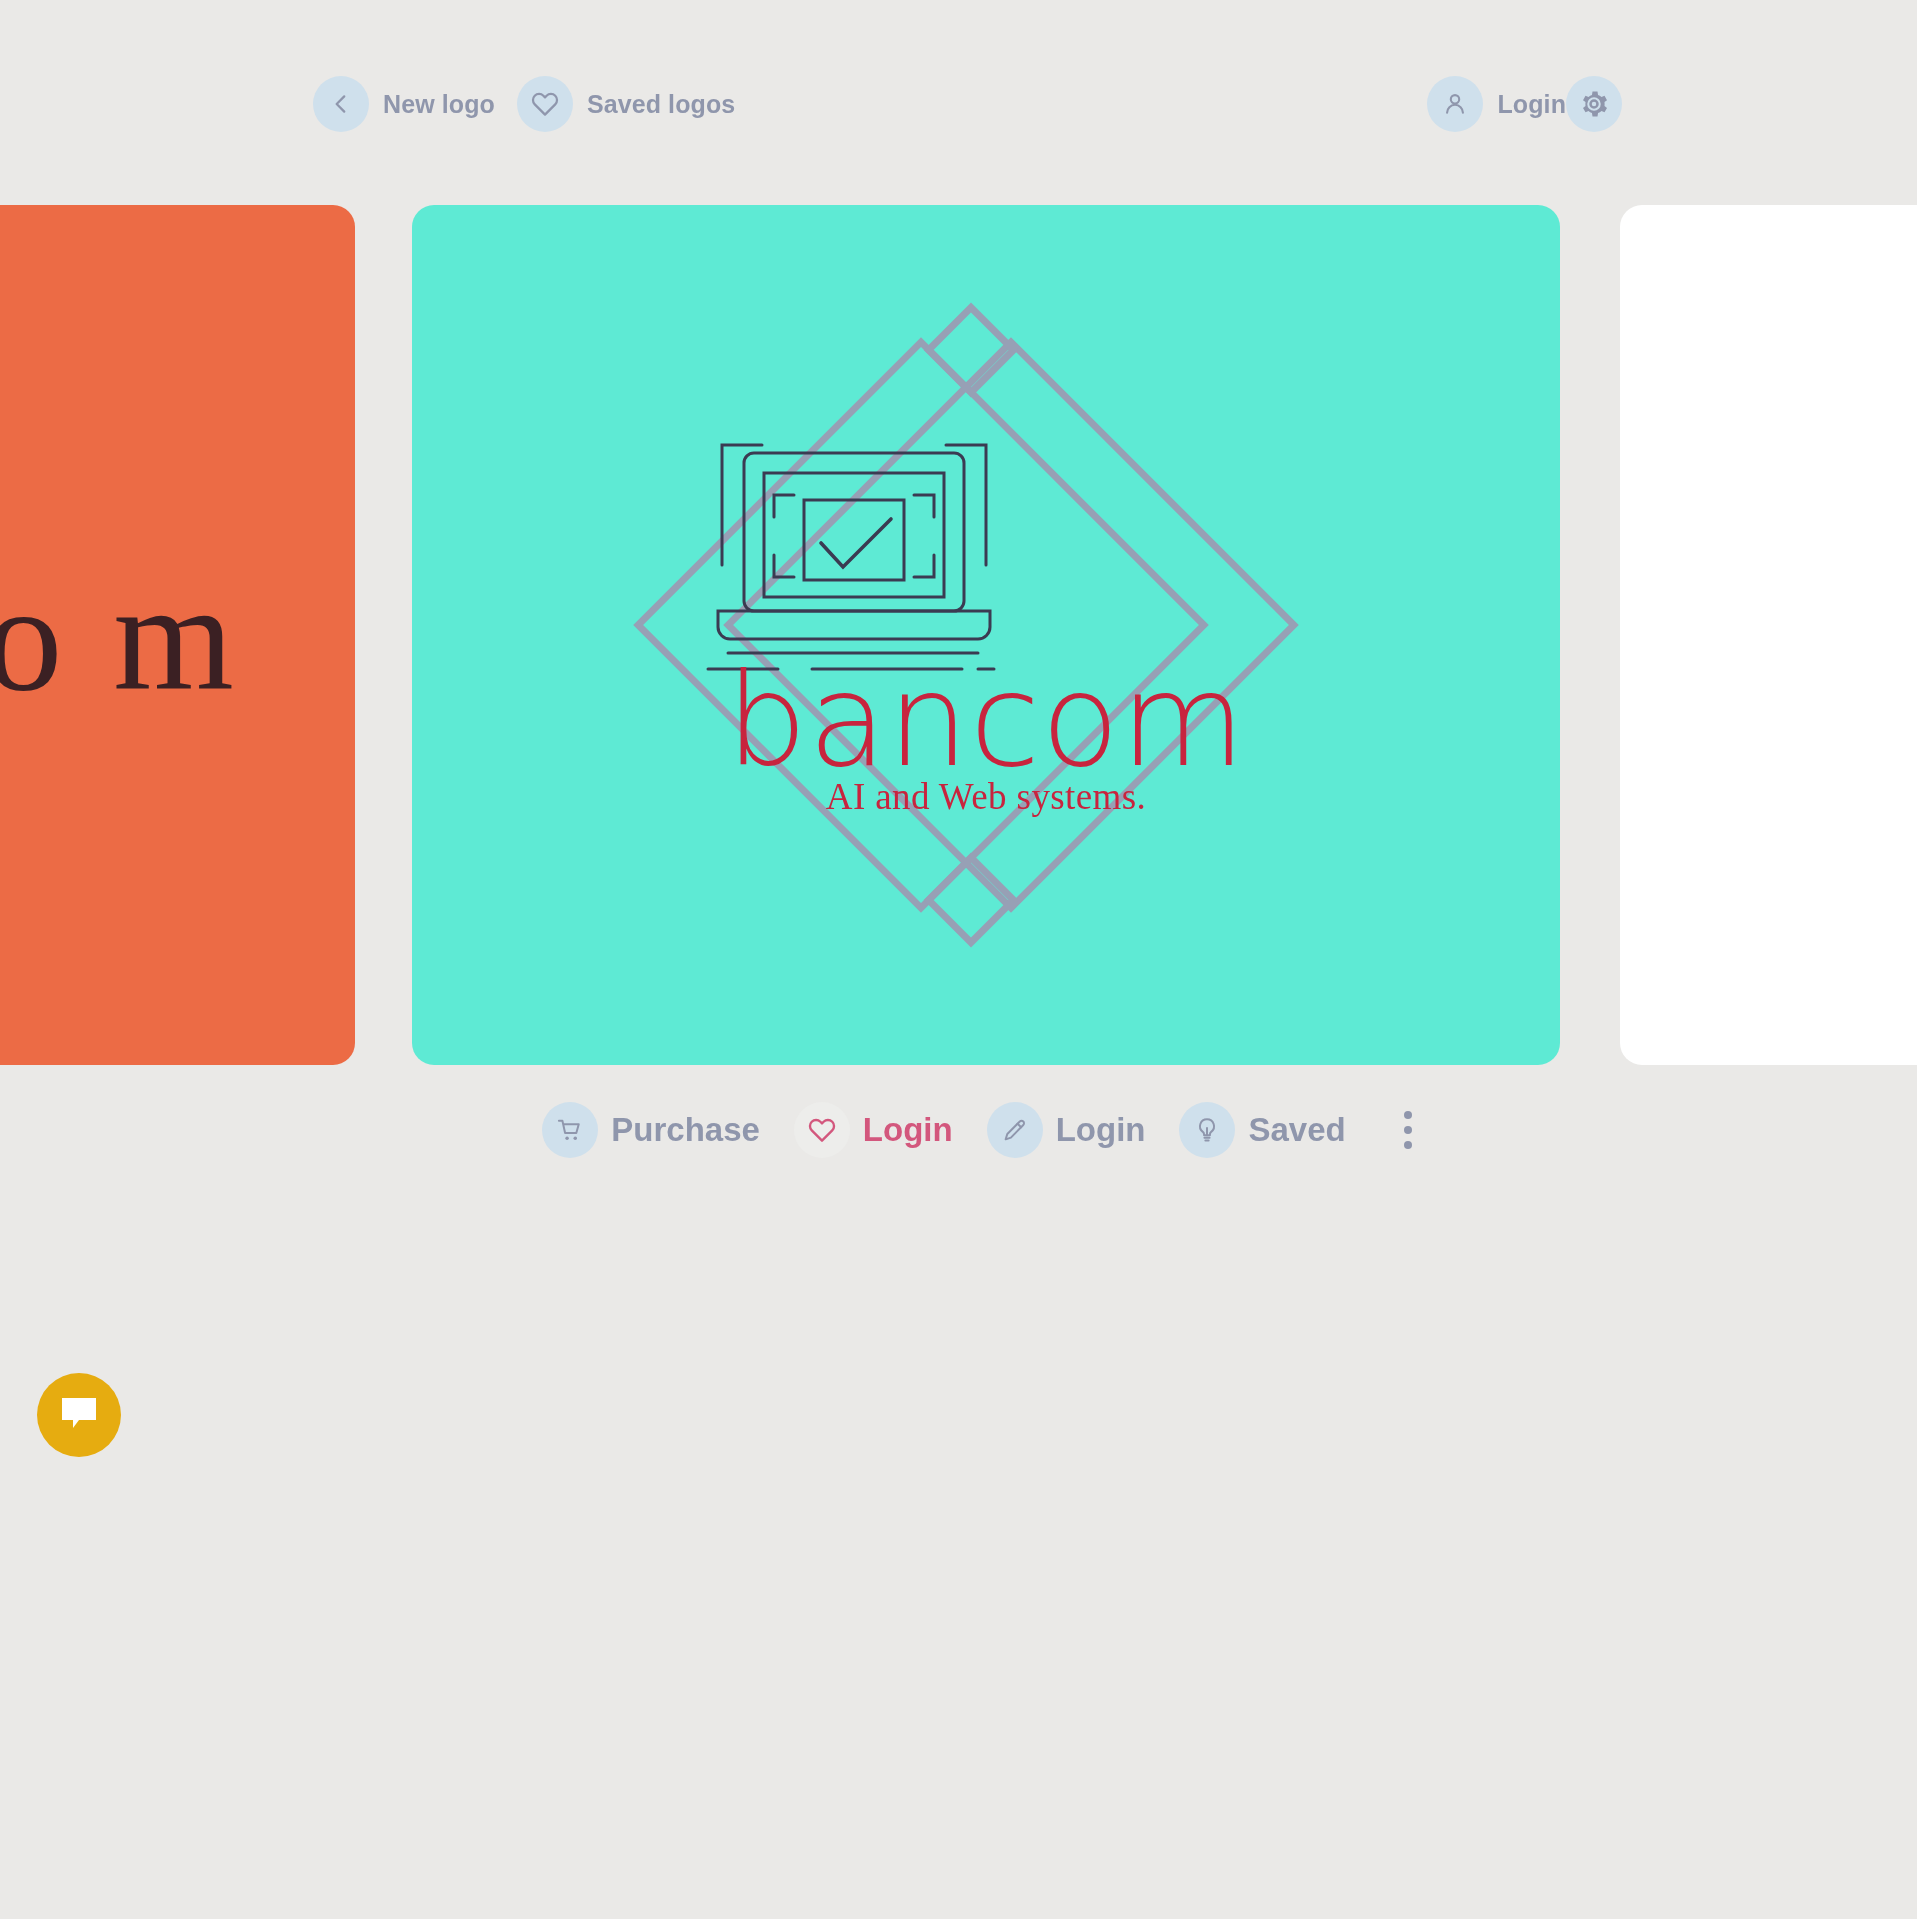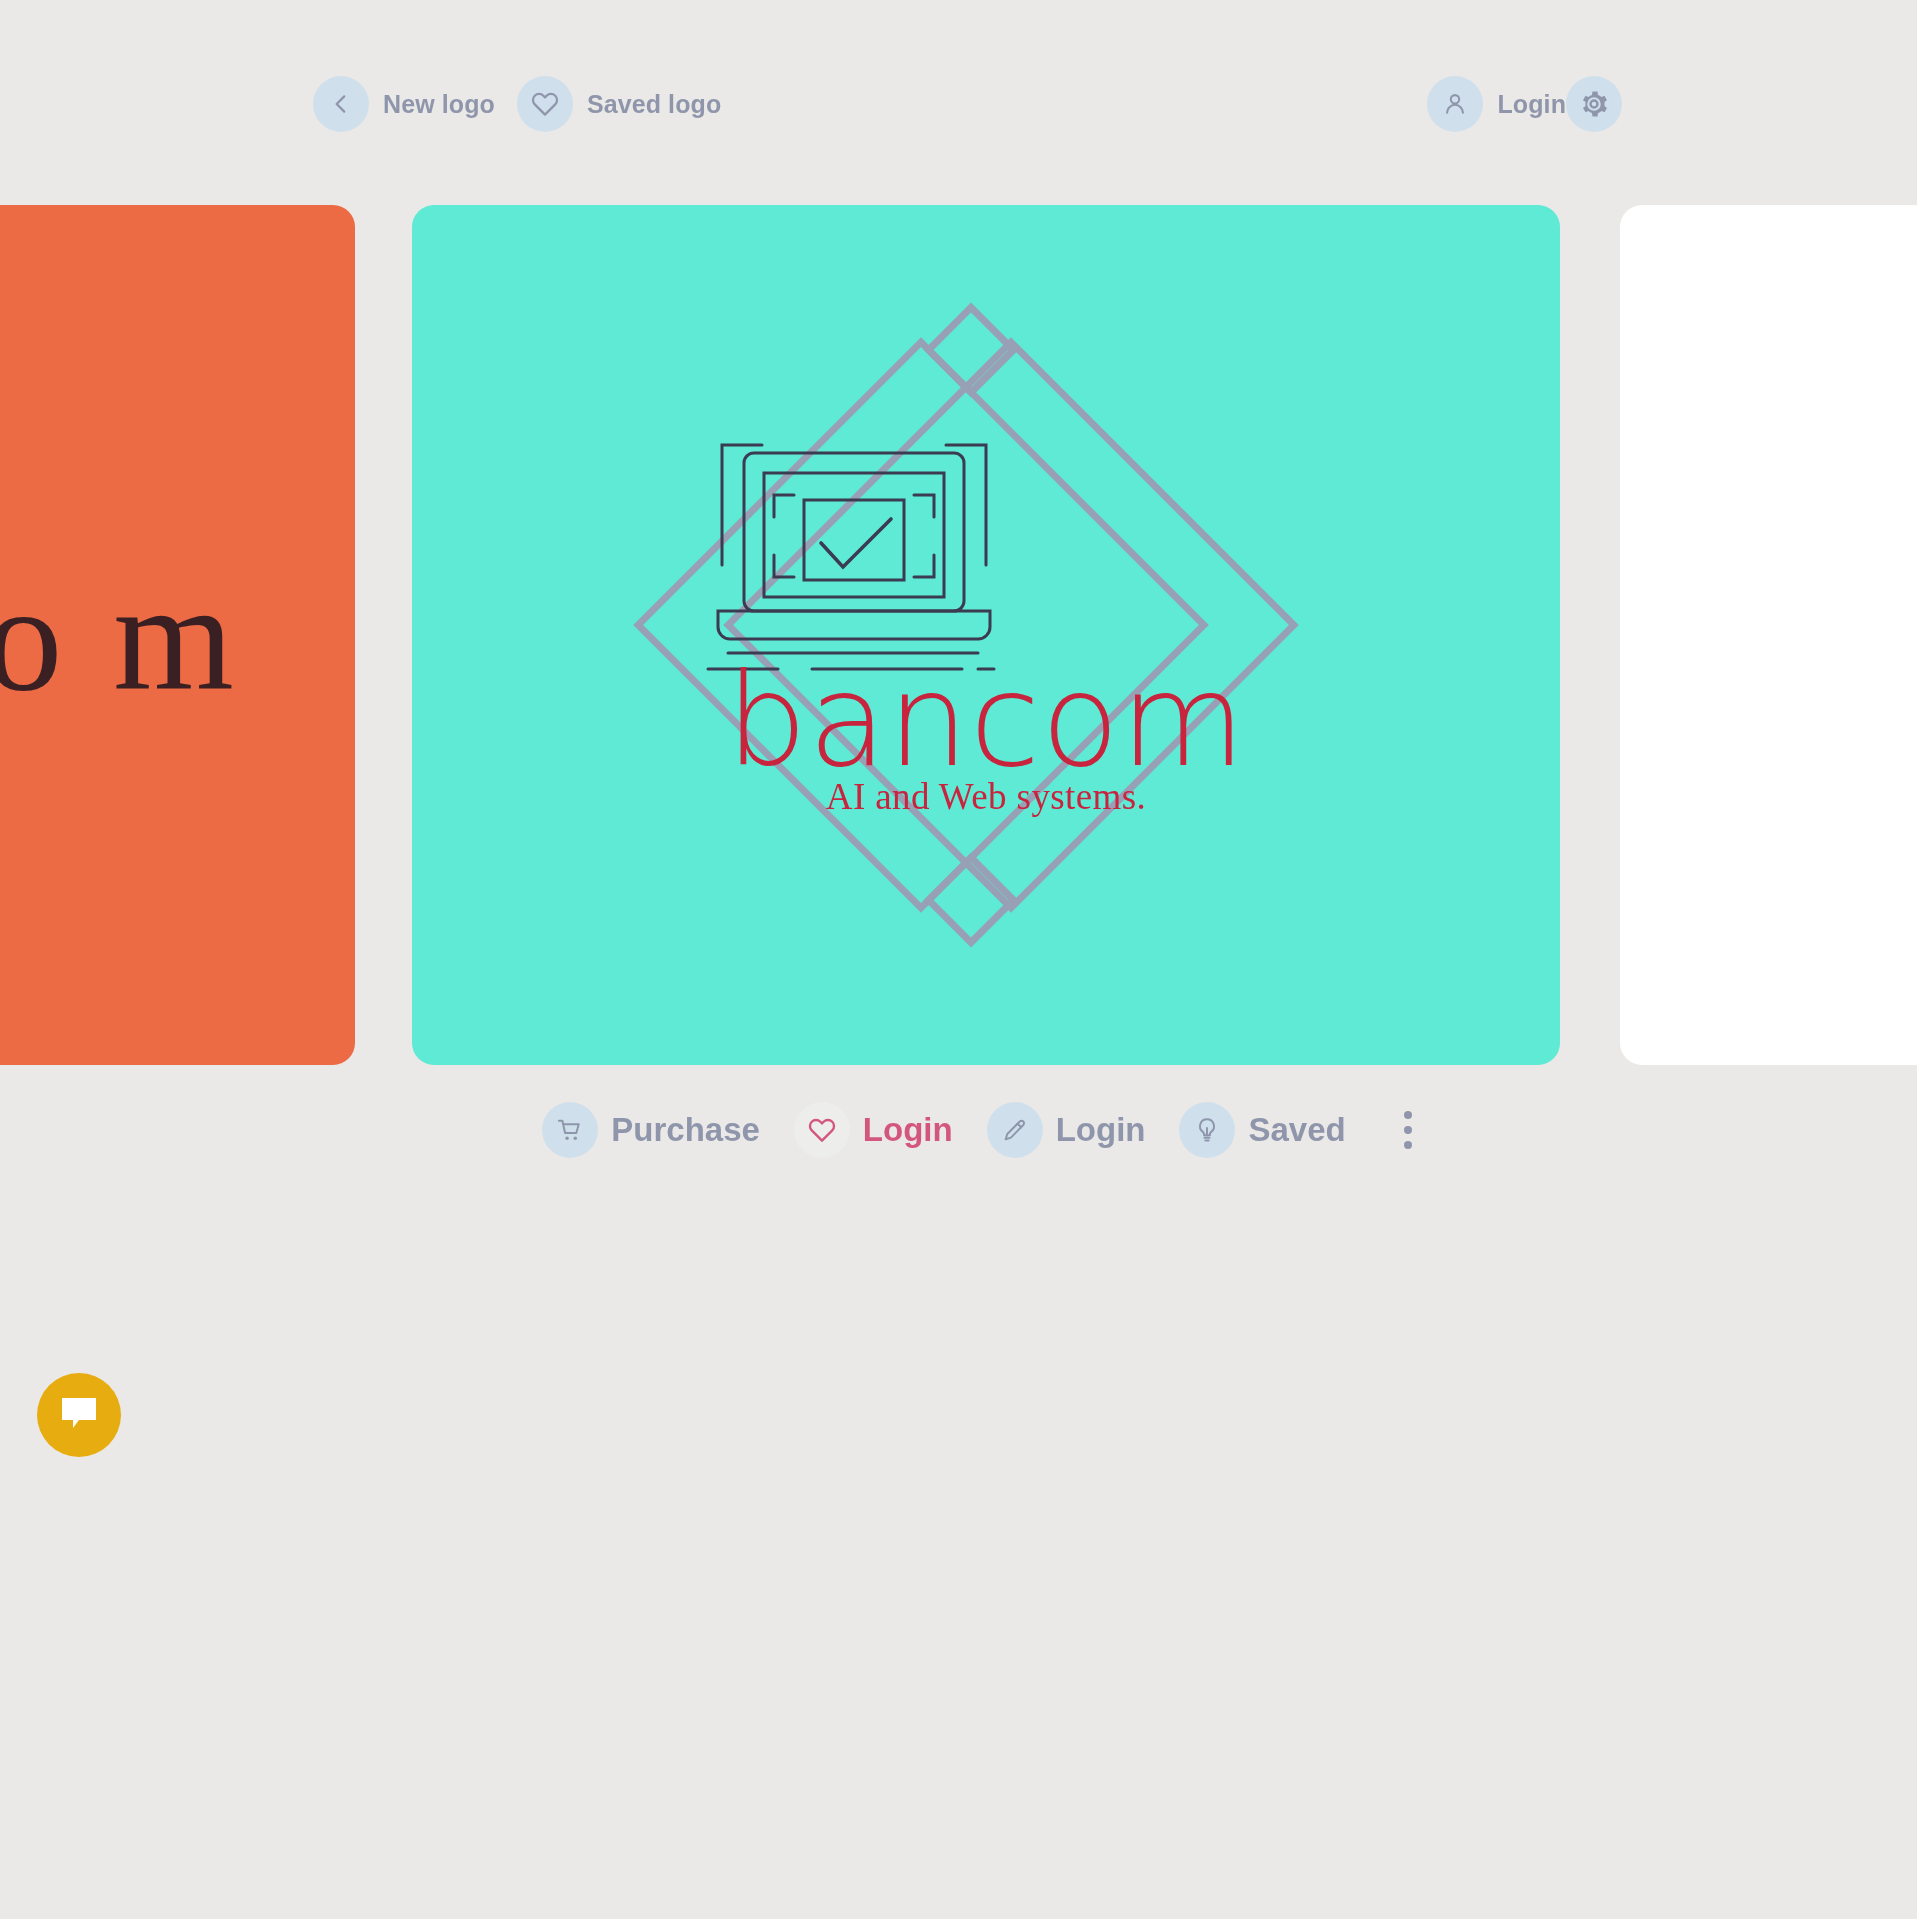--- a/index.html
+++ b/index.html
@@ -260,21 +260,21 @@
         </span>
         <span class="nav-label">New logo</span>
       </div>
 
       <div class="nav-item">
         <span class="icon-circle">
           <svg width="30" height="30" viewBox="0 0 24 24" fill="none" stroke="#8f96ac" stroke-width="1.8" stroke-linecap="round" stroke-linejoin="round">
             <path d="M12 20.5 3.8 12.3a4.9 4.9 0 0 1 0-6.9 4.9 4.9 0 0 1 6.9 0l1.3 1.3 1.3-1.3a4.9 4.9 0 0 1 6.9 0 4.9 4.9 0 0 1 0 6.9z"></path>
           </svg>
         </span>
-        <span class="nav-label">Saved logo</span>
+        <span class="nav-label">Saved logos</span>
       </div>
 
     </div>
 
     <div class="nav-right">
 
       <div class="nav-item">
         <span class="icon-circle">
           <svg width="28" height="28" viewBox="0 0 24 24" fill="none" stroke="#8f96ac" stroke-width="1.8" stroke-linecap="round" stroke-linejoin="round">
             <circle cx="12" cy="8" r="3.6"></circle>

